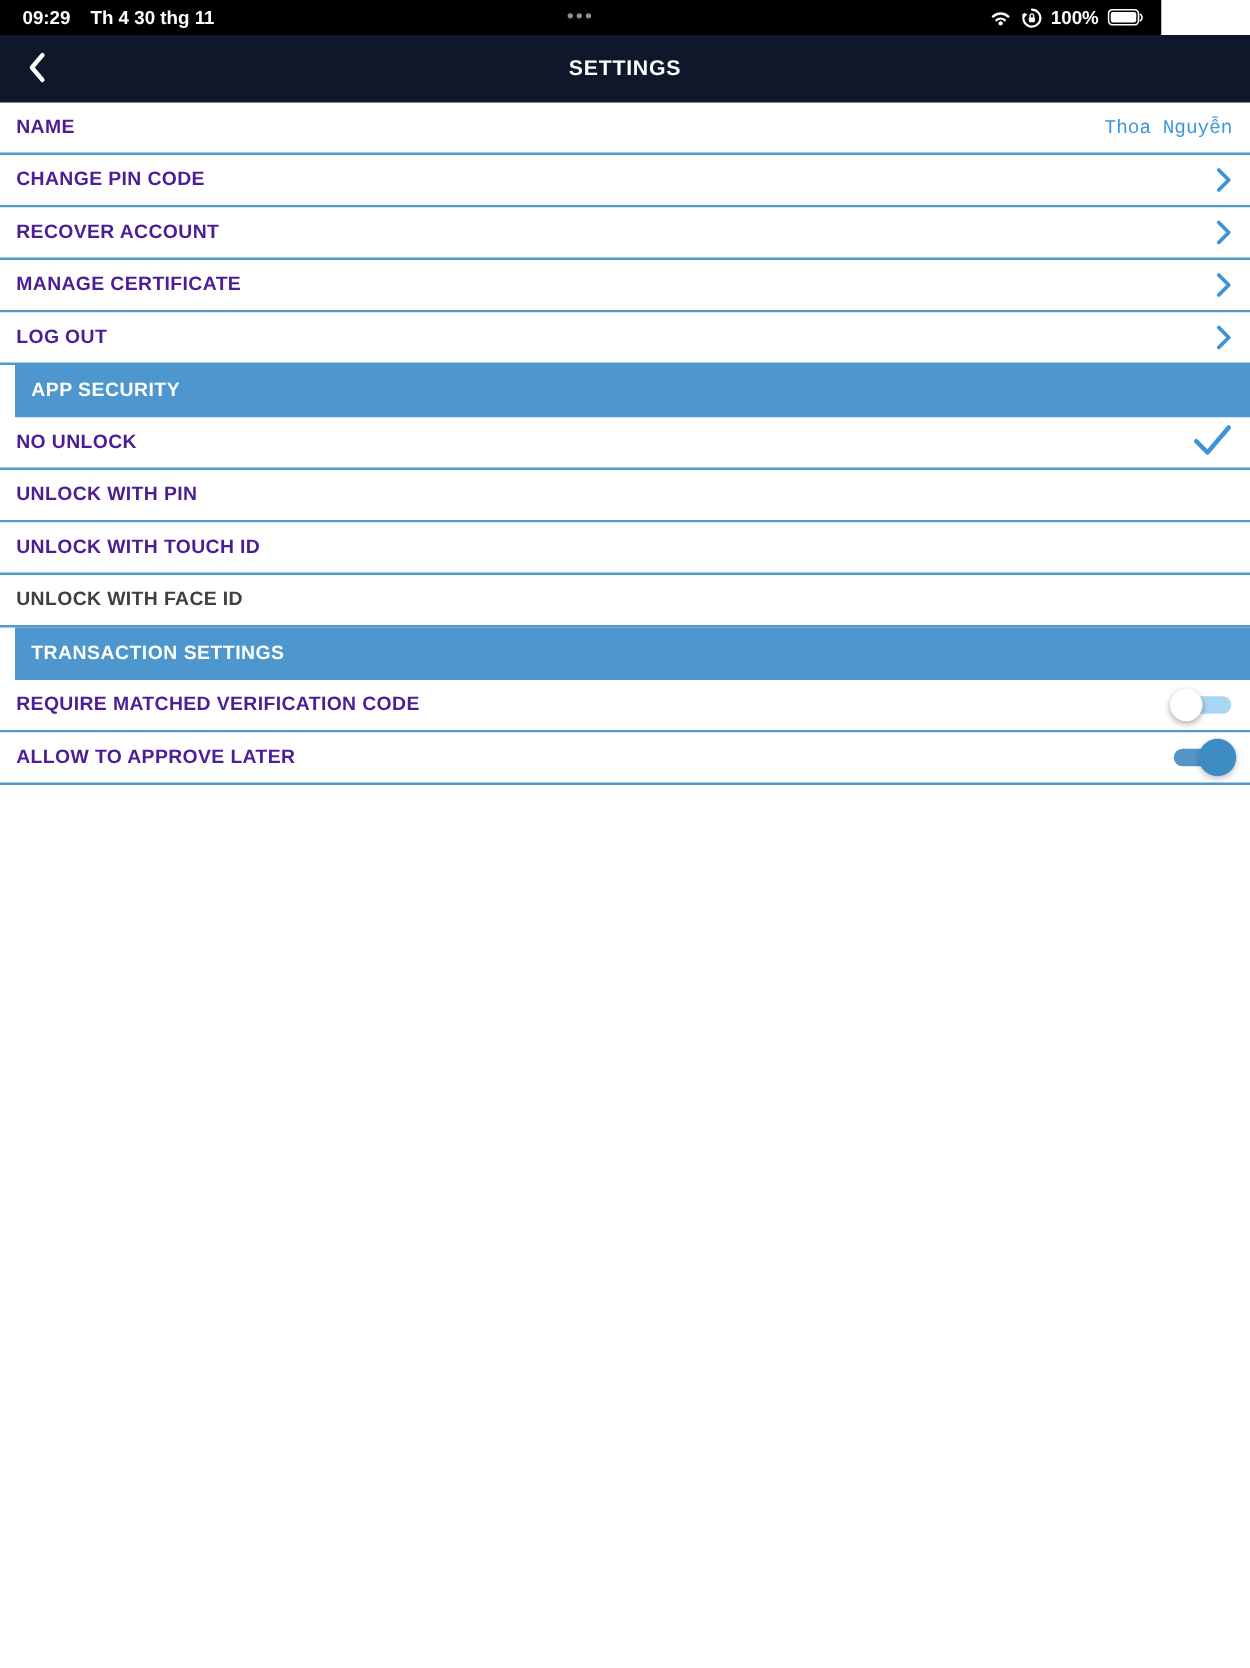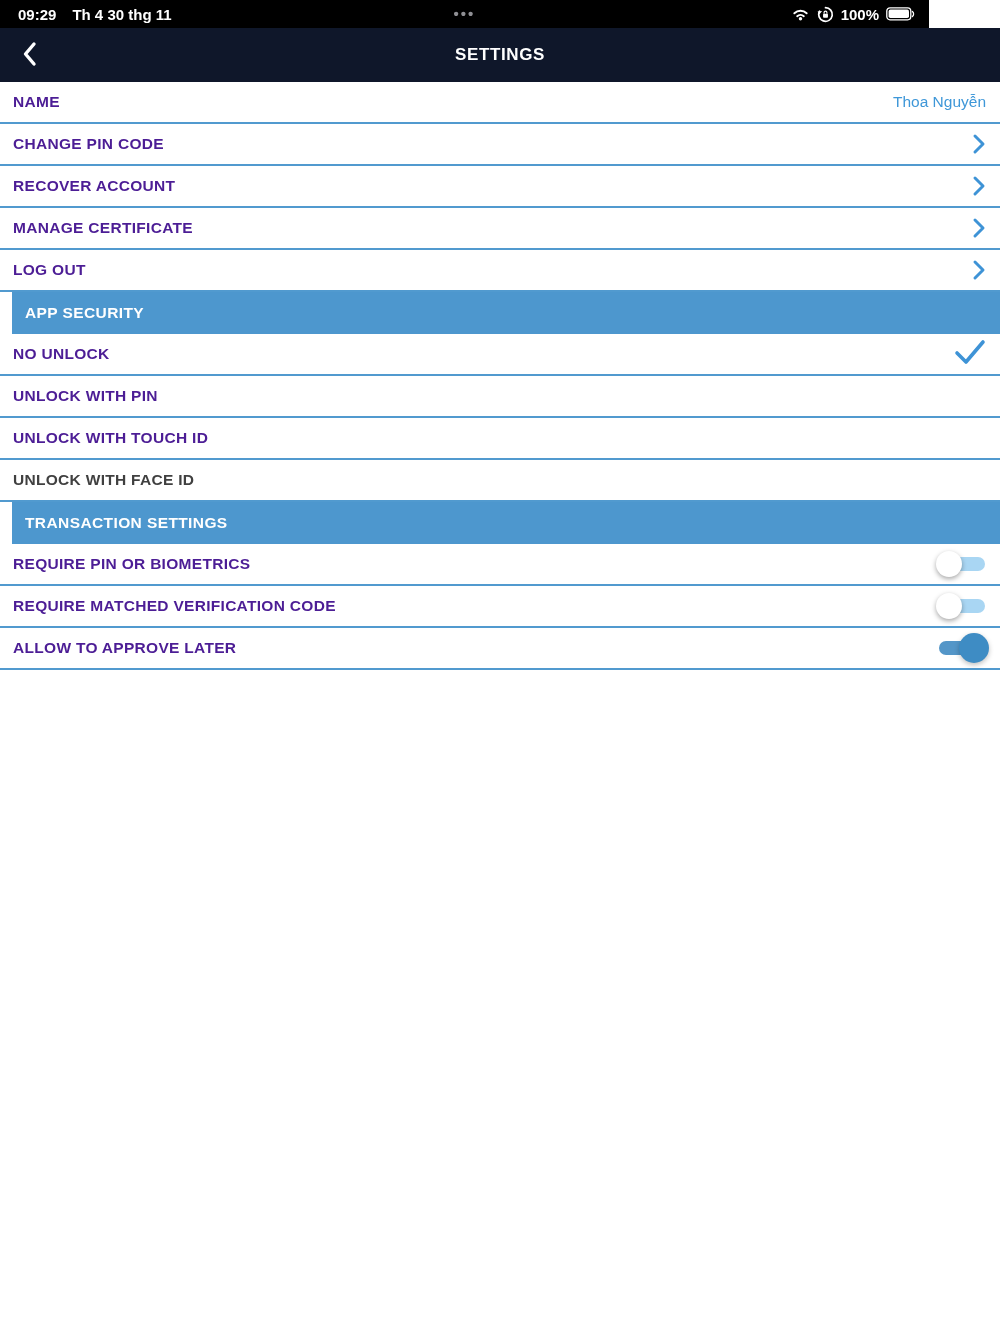--- a/index.html
+++ b/index.html
@@ -38,21 +38,21 @@
     width:1000px; height:42px; background:#ffffff;
     display:flex; align-items:center; justify-content:space-between;
     padding:0 14px 0 13px;
     border-bottom:2px solid #519ACF;
   }
   .row-label{
     color:#4c1d95; font-size:15.5px; font-weight:700; letter-spacing:.3px;
   }
   .row-label.disabled{ color:#404040; }
   .row-value{
-    color:#3E97D8; font-size:15.5px; font-weight:400;
+    color:#3E97D8; font-size:15.5px; font-weight:400;font-family:Liberation Mono, monospace;
   }
   .section-header{
     width:1000px; height:42px; background:#4D97CE;
     display:flex; align-items:center; padding:0 13px;margin-left:12px;
   }
   .section-header .row-label{ color:#ffffff; letter-spacing:.4px; }
   .chev{ display:block; }
 
   
   .toggle{ position:relative; width:48px; height:32px; cursor:pointer; flex:0 0 auto; }
@@ -186,27 +186,20 @@
   </div>
 
   <div class="row">
     <span class="row-label disabled">UNLOCK WITH FACE ID</span>
   </div>
 
   <div class="section-header">
     <span class="row-label">TRANSACTION SETTINGS</span>
   </div>
 
-  <div class="row">
-    <span class="row-label">REQUIRE PIN OR BIOMETRICS</span>
-    <span class="toggle off">
-      <span class="track"></span>
-      <span class="knob"></span>
-    </span>
-  </div>
 
   <div class="row">
     <span class="row-label">REQUIRE MATCHED VERIFICATION CODE</span>
     <span class="toggle off">
       <span class="track"></span>
       <span class="knob"></span>
     </span>
   </div>
 
   <div class="row">

